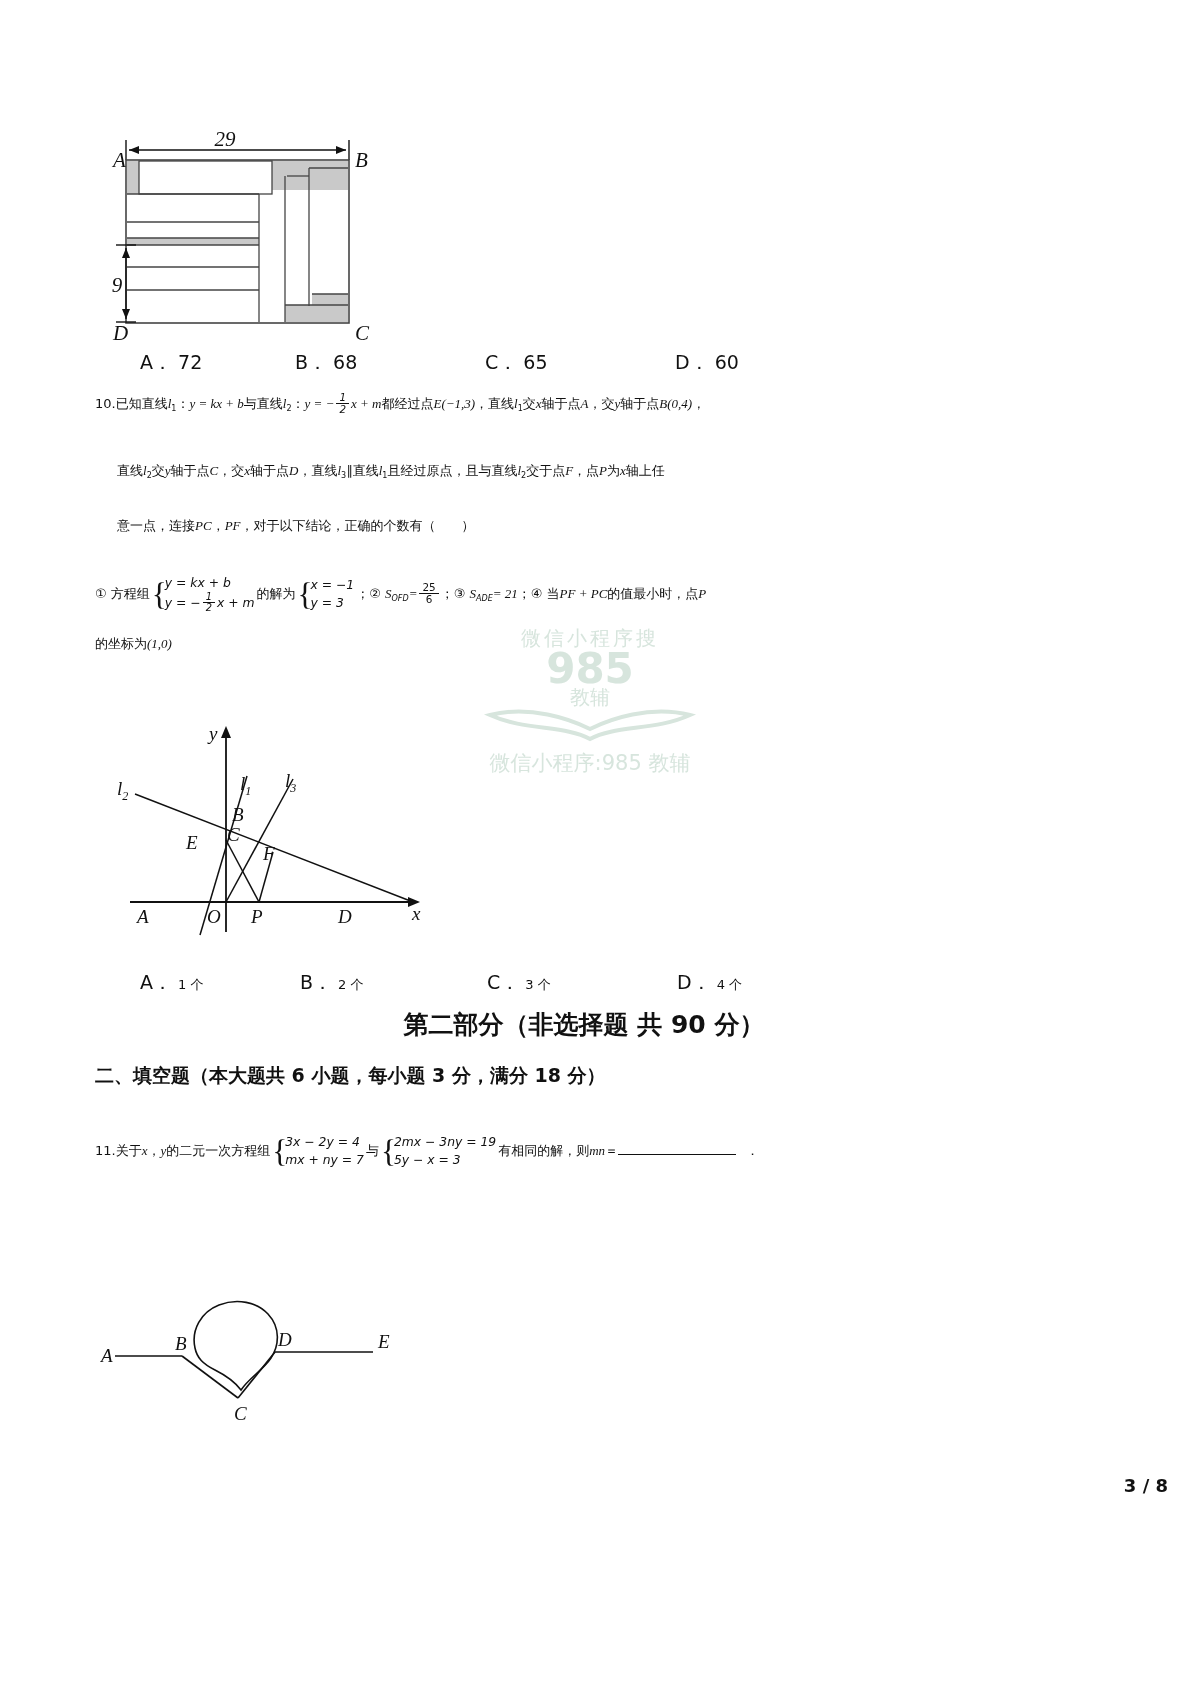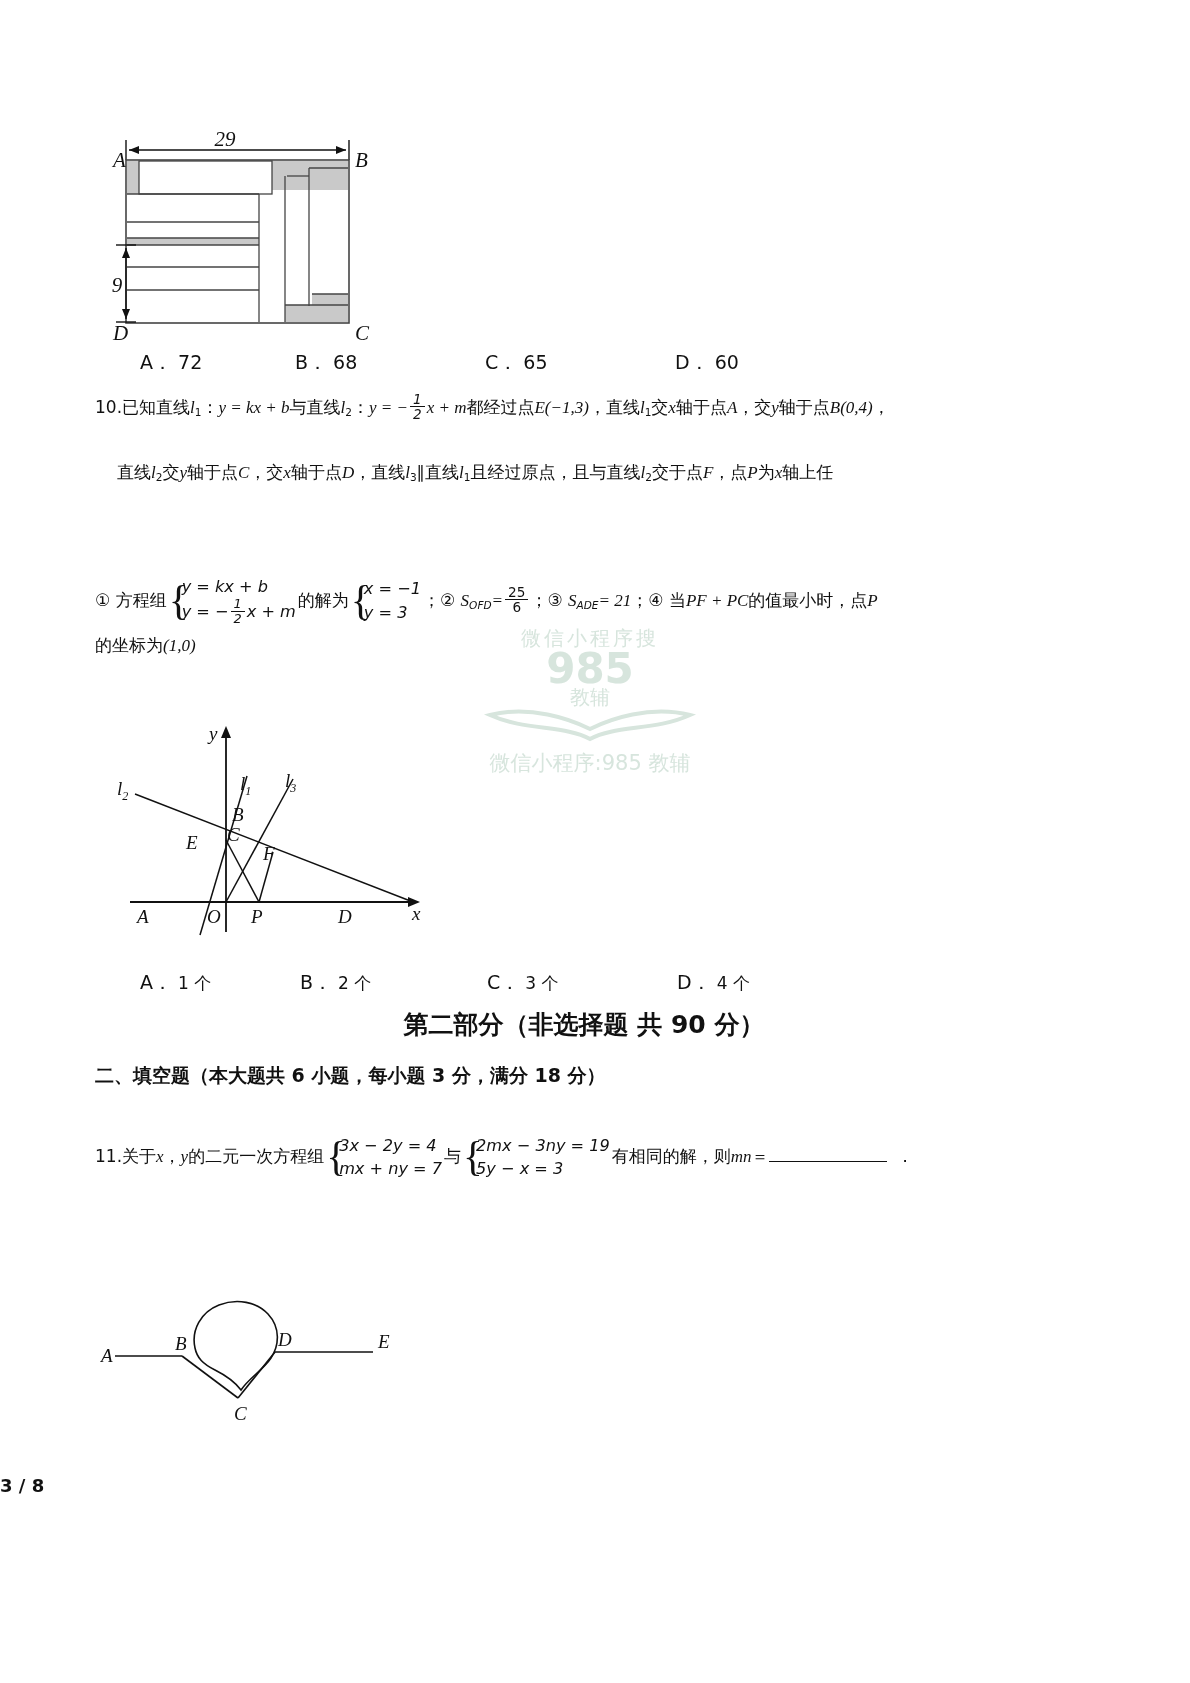--- a/index.html
+++ b/index.html
@@ -8,21 +8,21 @@
     background:#ffffff;
     font-family:"Liberation Serif", serif;
     color:#111;
     position:relative;
     overflow:hidden;
   }
   .page { position:absolute; left:0; top:0; width:1168px; height:1683px; }
 
   
   .ln { position:absolute; font-size:19.5px; line-height:1.0; white-space:nowrap; }
-  .cjk { font-family:"DejaVu Sans", sans-serif; font-size:17px; }
+  .cjk { font-family:"DejaVu Sans", sans-serif; font-size:13px; }
   .it { font-style:italic; font-family:"Liberation Serif", serif; }
   .sub { font-size:0.62em; vertical-align:-0.32em; font-style:italic; }
   .subn { font-size:0.62em; vertical-align:-0.32em; font-style:normal; }
 
   
   .frac { display:inline-block; vertical-align:middle; text-align:center;
           font-style:italic; line-height:1.05; position:relative; top:-1px; margin:0 2px; }
   .frac .num { display:block; font-size:0.80em; padding:0 3px; }
   .frac .den { display:block; font-size:0.80em; border-top:1.3px solid #111; padding:0 3px; }
 
@@ -41,21 +41,21 @@
   
   .fig1 { position:absolute; left:100px; top:112px; width:300px; height:240px; }
 
   
   .h-center { position:absolute; width:100%; text-align:center;
               font-family:"DejaVu Sans", sans-serif; font-weight:bold; }
 
   .wm { position:absolute; pointer-events:none; }
   .wm-txt { font-family:"DejaVu Sans", sans-serif; color:#d7e5dd; }
 
-  .footer { position:absolute; width:100%; text-align:left;
+  .footer { position:absolute; width:100%; text-align:right;
             font-family:"DejaVu Sans", sans-serif; font-weight:bold; font-size:18px; }
   .opt { position:absolute; font-family:"DejaVu Sans", sans-serif; font-size:19px; }
 </style>
 </head>
 <body>
 
 <div class="page">
 
   <div class="fig1">
     <svg width="300" height="240" viewBox="0 0 300 240">
@@ -124,20 +124,23 @@
   </div>
 
   <div class="ln cjk" style="left:95px; top:393px;">
     <span>10.已知直线</span><span class="it">l</span><span class="subn">1</span><span>：</span><span class="it">y = kx + b</span><span>与直线</span><span class="it">l</span><span class="subn">2</span><span>：</span><span class="it">y = −</span><span class="frac"><span class="num">1</span><span class="den">2</span></span><span class="it">x + m</span><span>都经过点</span><span class="it">E(−1,3)</span><span>，直线</span><span class="it">l</span><span class="subn">1</span><span>交</span><span class="it">x</span><span>轴于点</span><span class="it">A</span><span>，交</span><span class="it">y</span><span>轴于点</span><span class="it">B(0,4)</span><span>，</span>
   </div>
 
   <div class="ln cjk" style="left:117px; top:464px;">
     <span>直线</span><span class="it">l</span><span class="subn">2</span><span>交</span><span class="it">y</span><span>轴于点</span><span class="it">C</span><span>，交</span><span class="it">x</span><span>轴于点</span><span class="it">D</span><span>，直线</span><span class="it">l</span><span class="subn">3</span><span>∥直线</span><span class="it">l</span><span class="subn">1</span><span>且经过原点，且与直线</span><span class="it">l</span><span class="subn">2</span><span>交于点</span><span class="it">F</span><span>，点</span><span class="it">P</span><span>为</span><span class="it">x</span><span>轴上任</span>
   </div>
 
+  <div class="ln cjk" style="left:117px; top:519px;">
+    <span>意一点，连接</span><span class="it">PC</span><span>，</span><span class="it">PF</span><span>，对于以下结论，正确的个数有（</span><span style="display:inline-block;width:26px;"></span><span>）</span>
+  </div>
 
   <div class="ln cjk" style="left:95px; top:575px;">
     <span>① 方程组</span><span class="sys">
         <span class="brace">{</span>
         <span class="row">y = kx + b</span>
         <span class="row"><span>y = −</span><span class="frac"><span class="num">1</span><span class="den">2</span></span><span>x + m</span></span>
       </span><span>的解为</span><span class="sys">
         <span class="brace">{</span>
         <span class="row">x = −1</span>
         <span class="row">y = 3</span>

